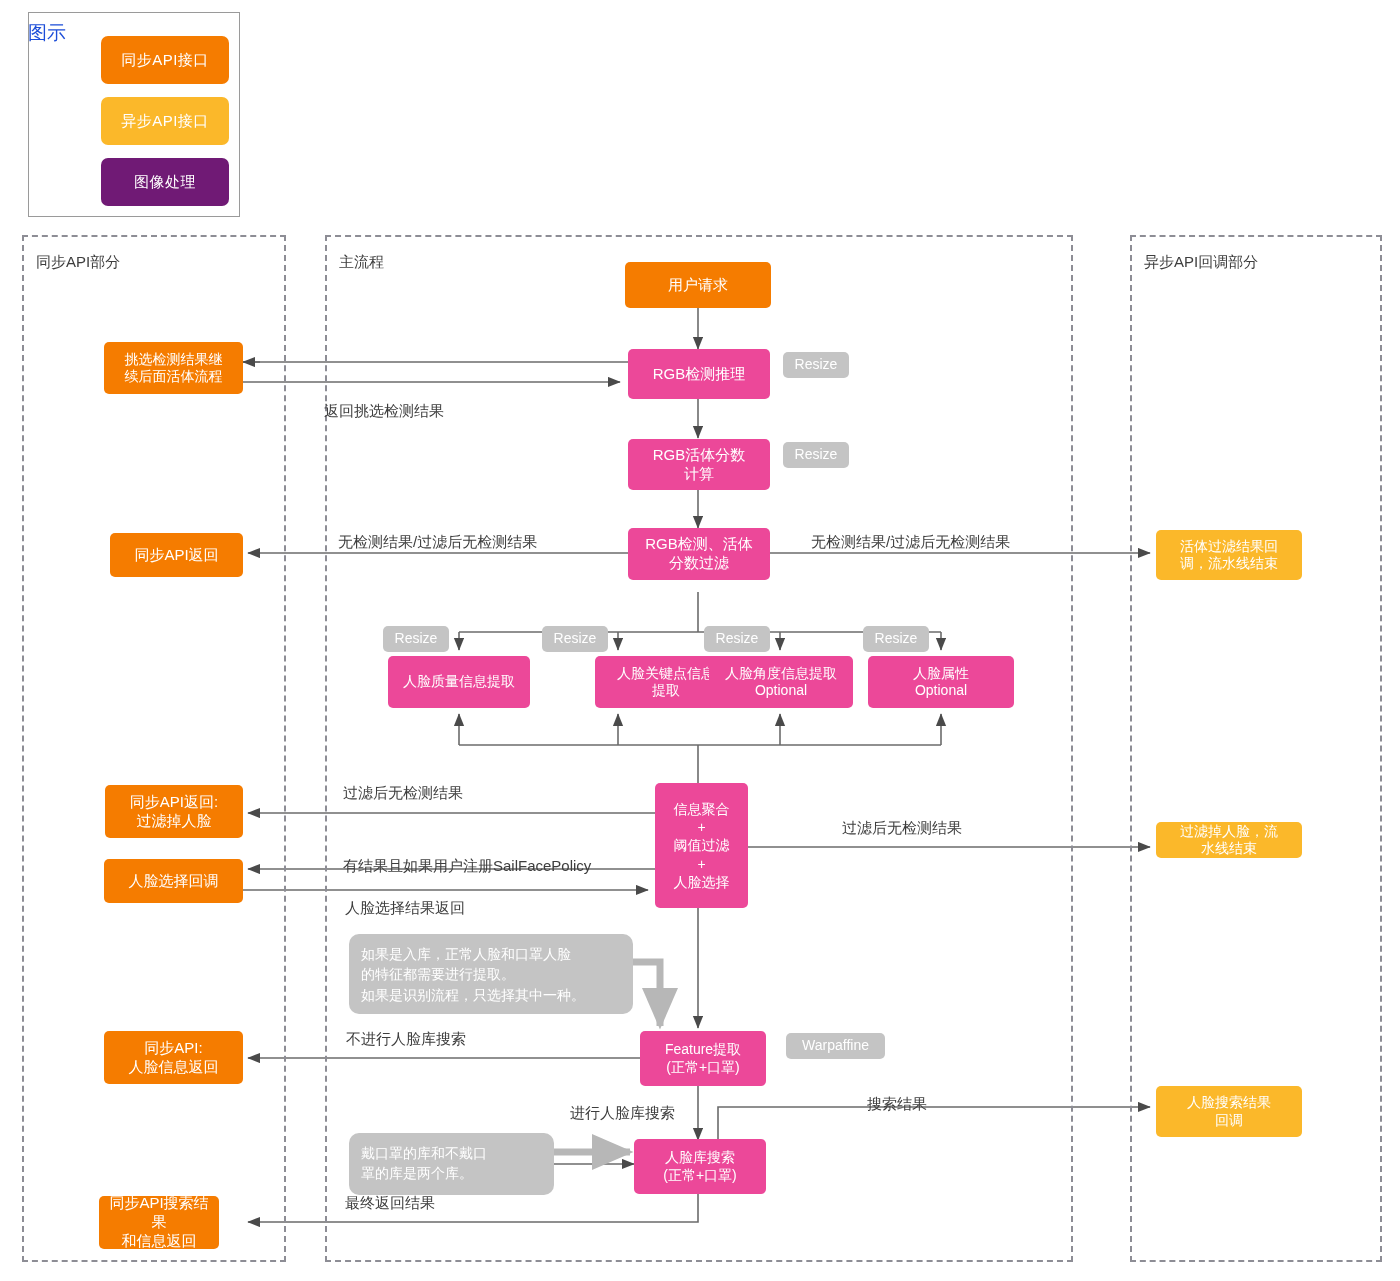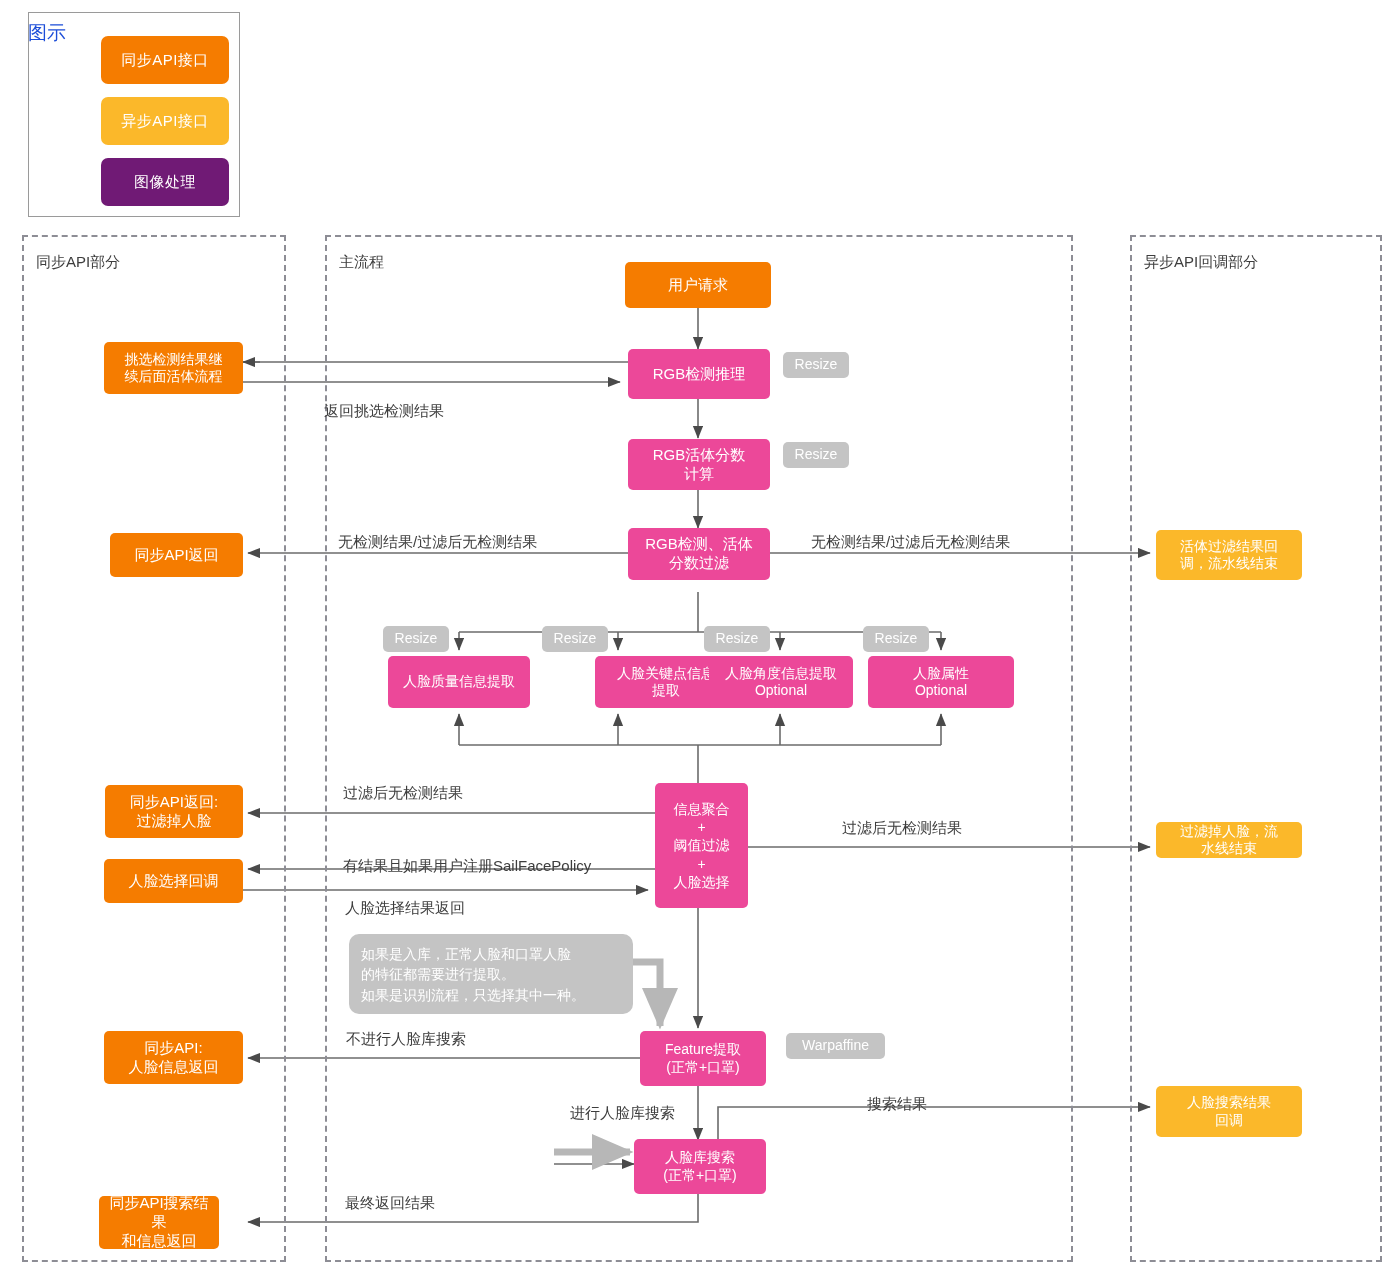--- a/index.html
+++ b/index.html
@@ -199,20 +199,22 @@
   <div class="abs node dark" style="left:640px;top:1031px;width:126px;height:55px;white-space:pre-line;font-size:14px;">Feature提取
 (正常+口罩)</div>
   <div class="abs node gray" style="left:786px;top:1033px;width:99px;height:26px;font-size:14px;">Warpaffine</div>
 
   <div class="abs node dark" style="left:634px;top:1139px;width:132px;height:55px;white-space:pre-line;font-size:14px;">人脸库搜索
 (正常+口罩)</div>
 
   <div class="abs node note" style="left:349px;top:934px;width:284px;height:80px;white-space:pre-line;">如果是入库，正常人脸和口罩人脸
 的特征都需要进行提取。
 如果是识别流程，只选择其中一种。</div>
+  <div class="abs node note" style="left:349px;top:1133px;width:205px;height:62px;white-space:pre-line;">戴口罩的库和不戴口
+罩的库是两个库。</div>
 
   <div class="abs node orange" style="left:104px;top:342px;width:139px;height:52px;white-space:pre-line;font-size:14px;">挑选检测结果继
 续后面活体流程</div>
 
   <div class="abs node orange" style="left:110px;top:533px;width:133px;height:44px;">同步API返回</div>
 
   <div class="abs node orange" style="left:105px;top:785px;width:138px;height:53px;white-space:pre-line;">同步API返回:
 过滤掉人脸</div>
 
   <div class="abs node orange" style="left:104px;top:859px;width:139px;height:44px;">人脸选择回调</div>

